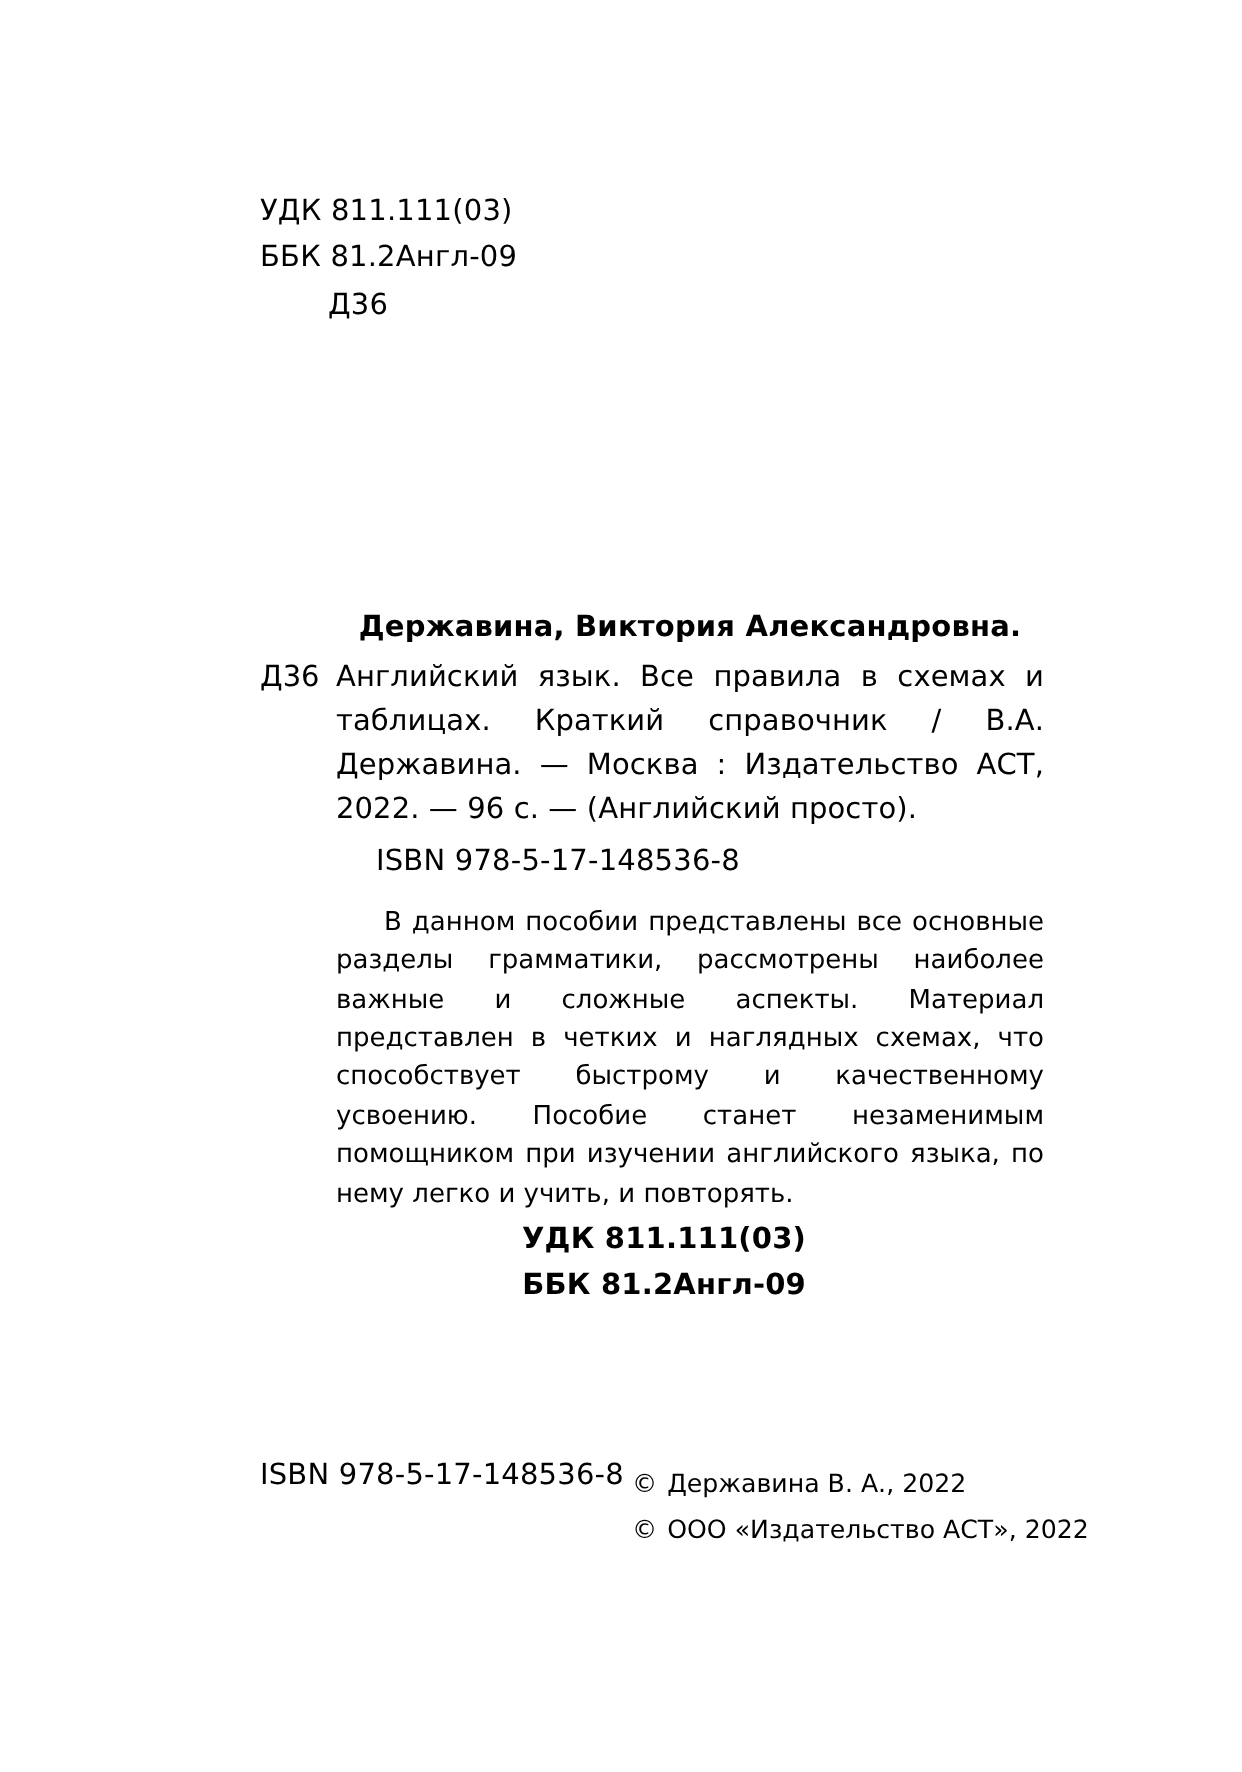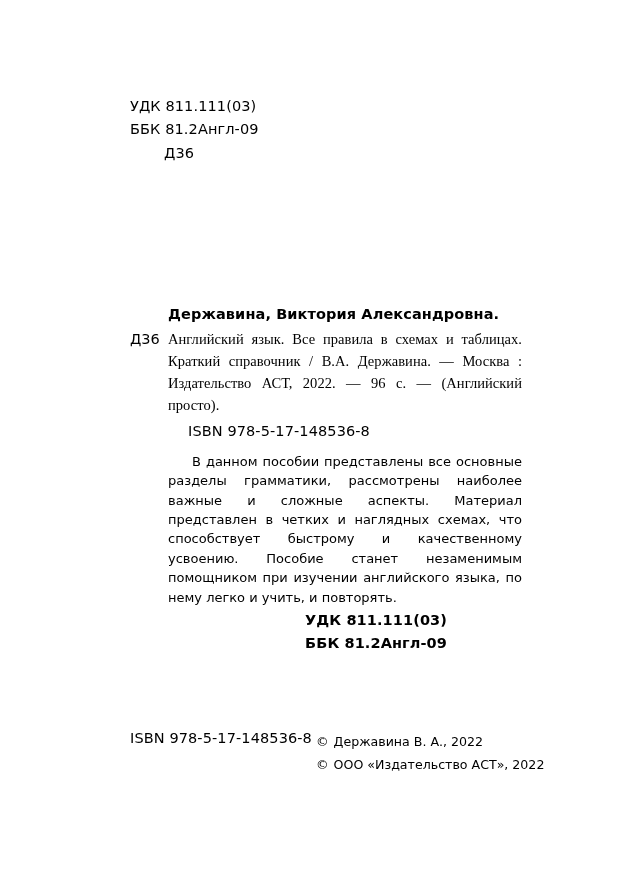--- a/index.html
+++ b/index.html
@@ -13,21 +13,20 @@
     position: relative;
     font-family: "DejaVu Sans", sans-serif;
     color: #000000;
     overflow: hidden;
   }
   .page {
     position: absolute;
     left: 0; top: 0;
     width: 502px;
     height: 886px;
-    padding-left: 44px;
   }
 
   
   .udk-block {
     position: absolute;
     left: 130px;
     top: 95px;
     font-size: 14.5px;
     line-height: 1.62;
     letter-spacing: 0.1px;
@@ -42,36 +41,36 @@
     top: 303px;
     width: 392px;
     font-size: 14.5px;
     line-height: 1.52;
   }
   .record-author {
     font-weight: bold;
     padding-left: 38px;
     letter-spacing: 0.1px;
     margin-bottom: 3px;
+    text-align: center;
   }
   .record-body {
     position: relative;
     padding-left: 38px;
   }
   .record-sign {
     position: absolute;
     left: 0;
     top: 0;
     font-size: 14.5px;
   }
   .record-desc {
     text-align: justify;
     text-justify: inter-word;
     letter-spacing: 0.05px;
-    font-family: Liberation Serif, serif;
   }
   .isbn-line {
     padding-left: 58px;
     margin-top: 4px;
     font-size: 14.5px;
     letter-spacing: 0.1px;
   }
 
   
   .annotation {

